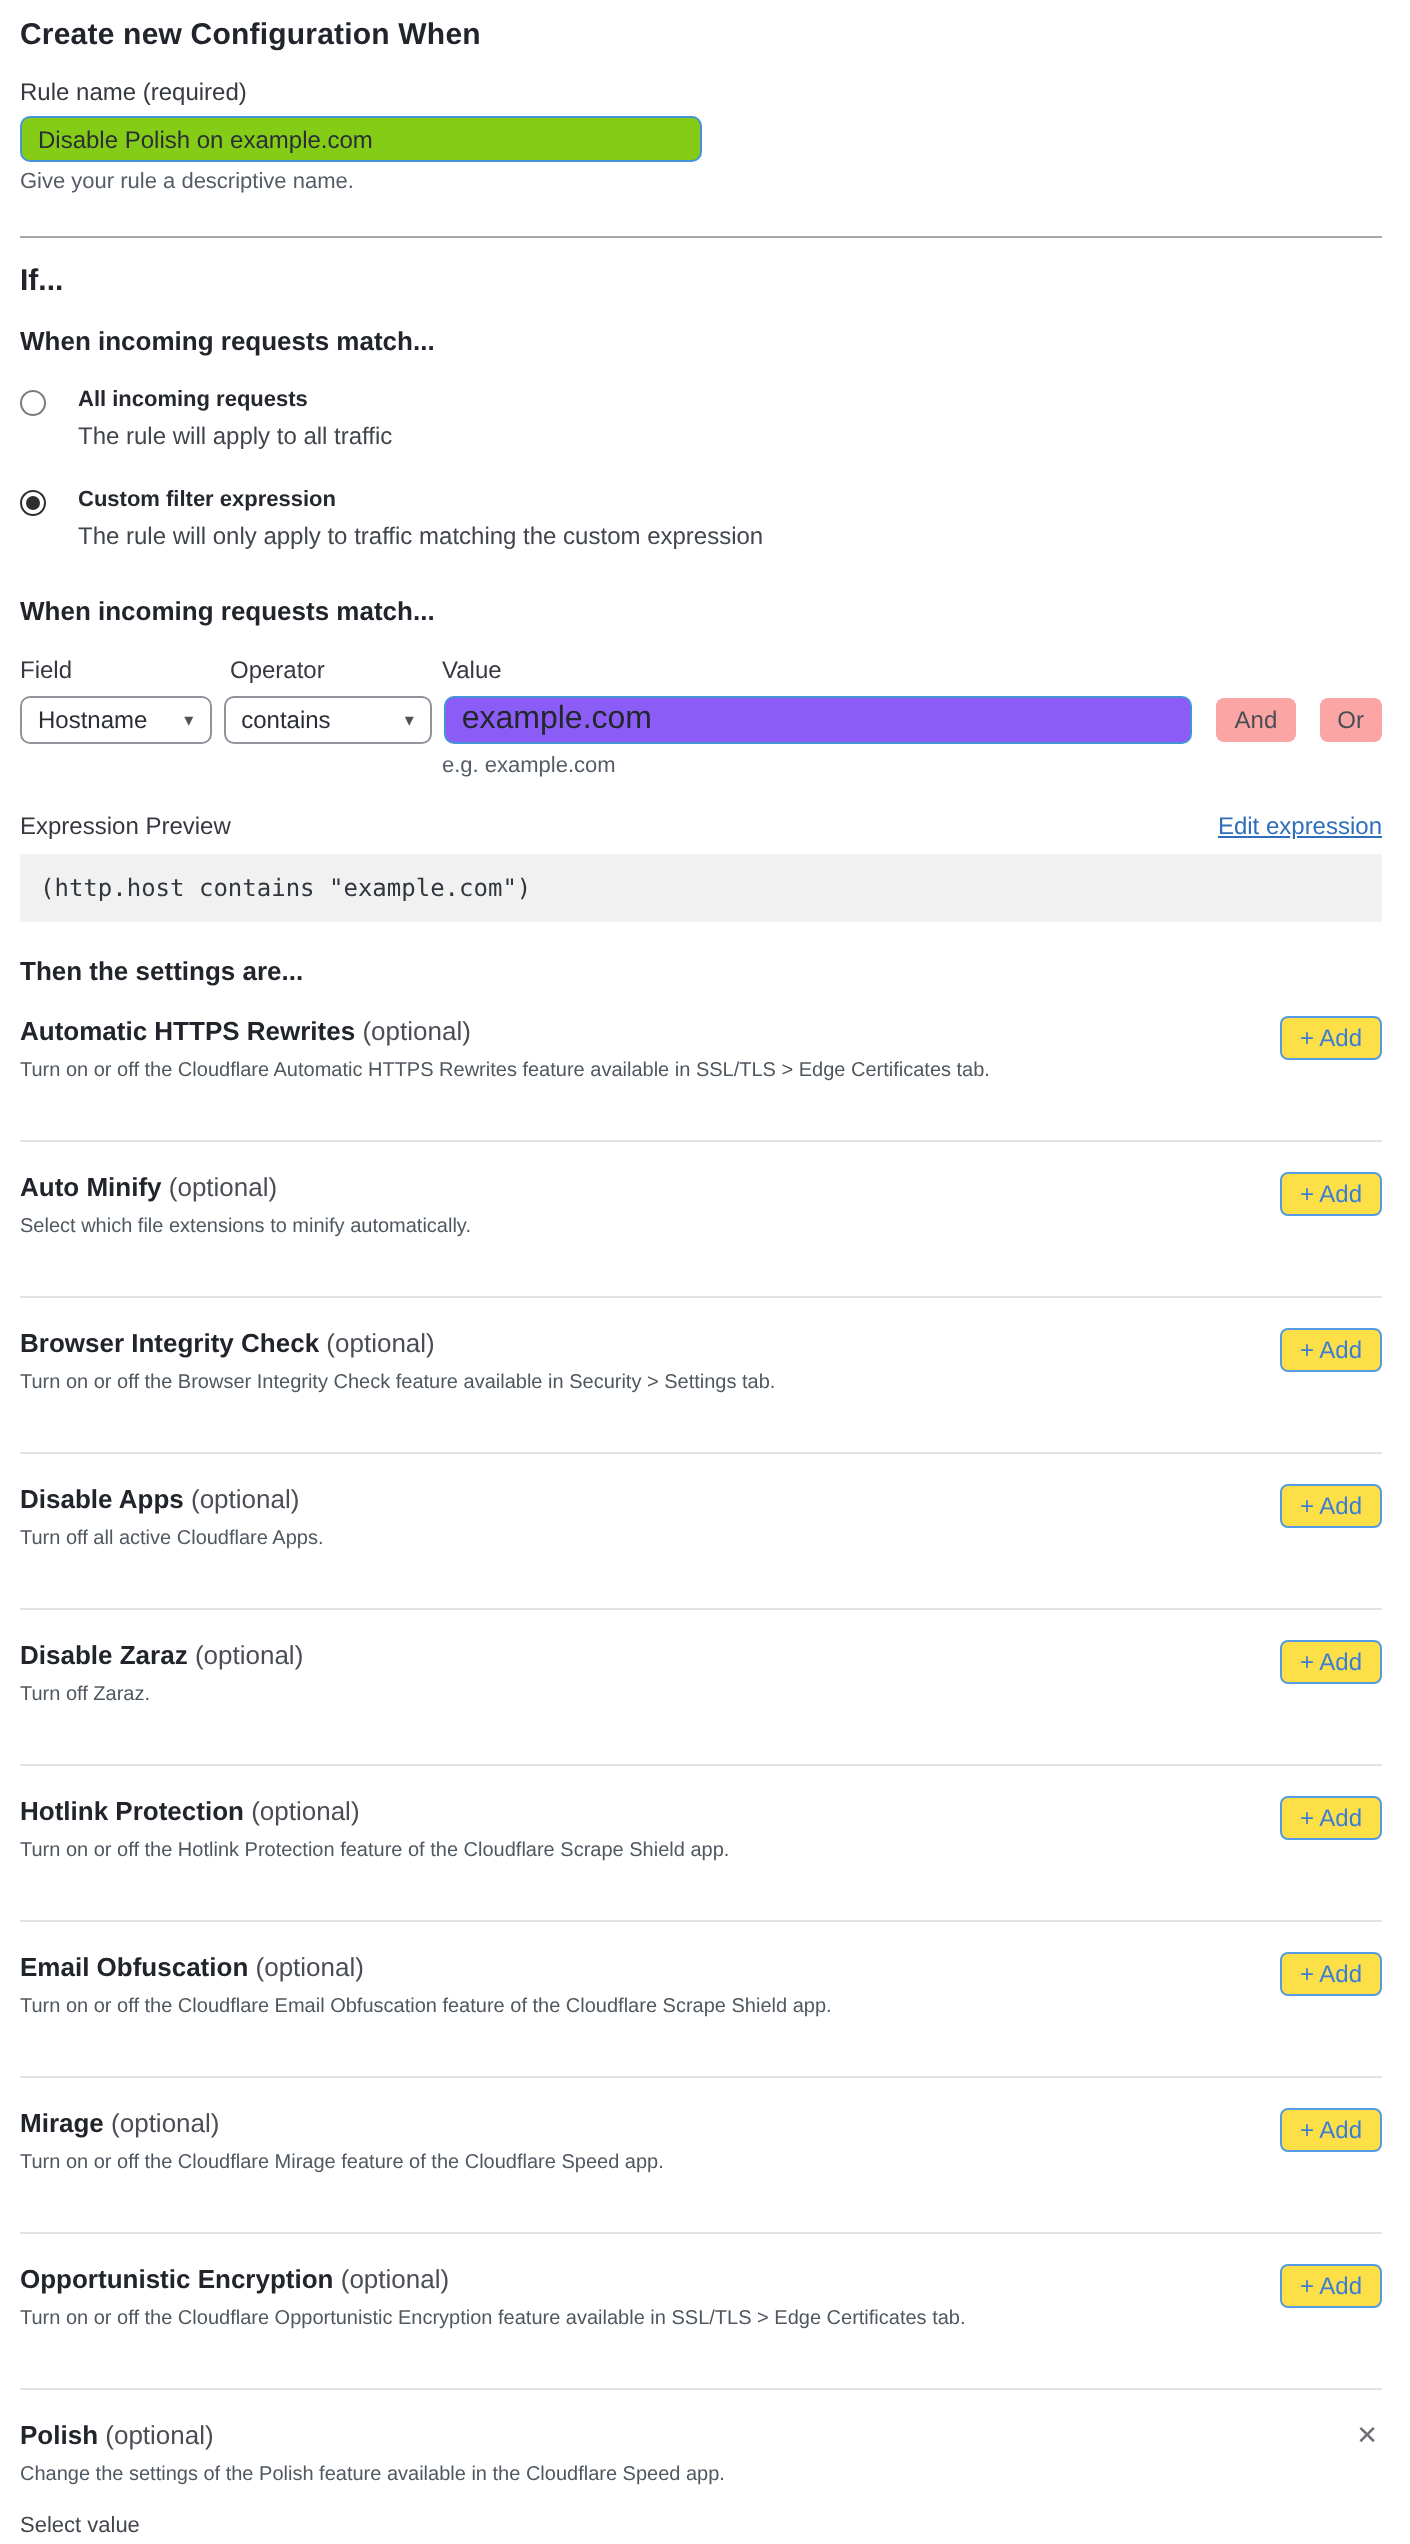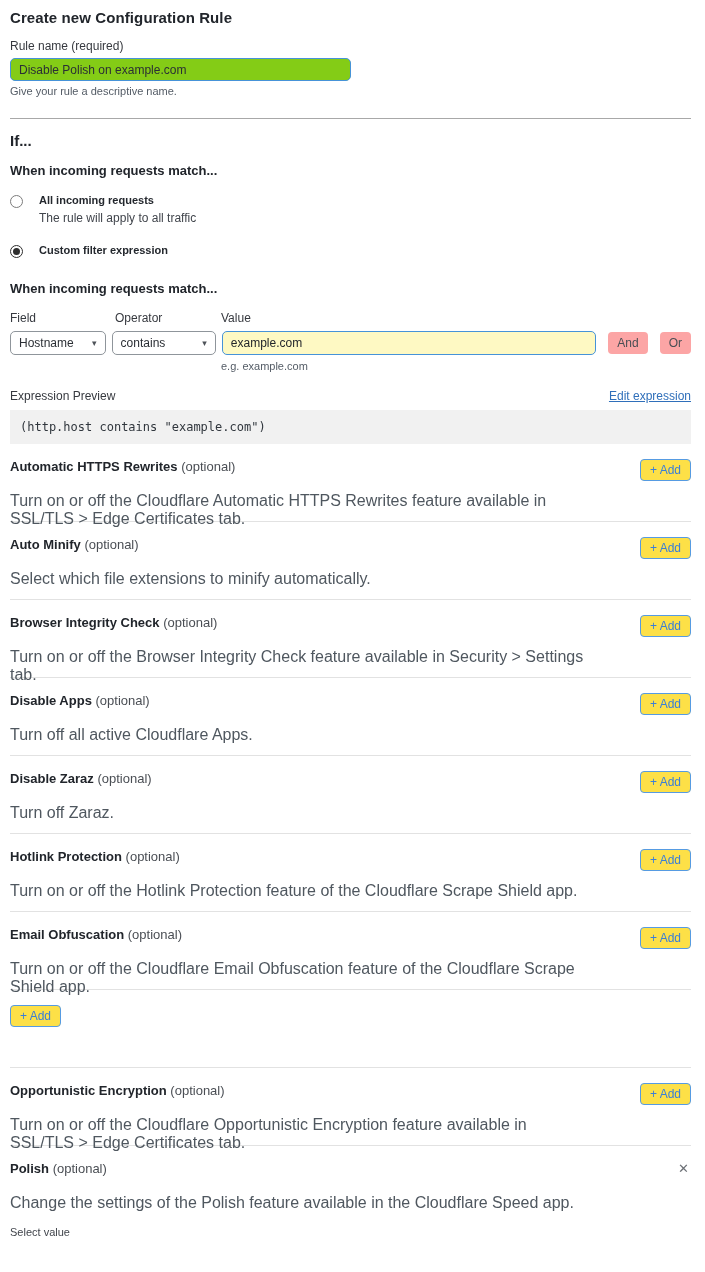--- a/index.html
+++ b/index.html
@@ -51,21 +51,21 @@
   .select-box {
     height: 24px; border: 1px solid #8f959b; border-radius: 5px; background: #fff;
     display: flex; align-items: center; justify-content: space-between;
     padding: 0 8px; font-size: 12px; color: #2b2f35; cursor: pointer;
   }
   .select-field { width: 99px; margin-right: 6px; }
   .select-operator { width: 108px; margin-right: 6px; }
   .caret { font-size: 9px; color: #4d5258; margin-left: 6px; }
   .value-input {
     width: 390px; height: 24px; border: 1px solid #4693d8; border-radius: 5px;
-    background: #fef9c3; padding: 0 8px; font-size: 12px; color: #23262b;
+    background: #8b5cf6; padding: 0 8px; font-size: 16px; color: #23262b;
     font-family: "Liberation Sans", sans-serif; outline: none;
   }
   .conj-btn {
     height: 22px; border: 0; border-radius: 4px; background: #fca5a5;
     color: #4a4e54; font-size: 12px; padding: 0 9px; margin-left: 12px;
     font-family: "Liberation Sans", sans-serif; cursor: pointer;
   }
   .value-help { font-size: 11px; color: #545c66; margin-top: 5px; margin-left: 211px; }
 
   
@@ -83,39 +83,39 @@
 
   
   .setting-row {
     display: flex; justify-content: space-between; align-items: flex-start;
     padding: 15px 0 0 0; height: 78px; border-bottom: 1px solid #e2e2e2;
   }
   .setting-texts { max-width: 580px; }
   .setting-title { font-size: 13px; color: #21252b; }
   .setting-title b { font-weight: bold; margin-top: 46px; }
   .setting-optional { font-weight: normal; color: #4a4e54; }
-  .setting-desc { font-size: 16px; color: #4f575f; margin-top: 18px; }
+  .setting-desc { font-size: 10px; color: #4f575f; margin-top: 7px; }
   .add-btn {
     flex: 0 0 auto; background: #fde047; border: 1px solid #569be2; border-radius: 4px;
     color: #3a7ed8; font-size: 12px; padding: 3px 9px; margin-top: 0px;
     font-family: "Liberation Sans", sans-serif; cursor: pointer;
   }
 
   
   .polish-section { padding-top: 15px; }
   .polish-header { display: flex; justify-content: space-between; align-items: flex-start; gap: 44px; }
   .close-icon { font-size: 13px; color: #6c7076; cursor: pointer; line-height: 1; padding: 1px 2px; }
   .polish-select-label { font-size: 11px; color: #41454c; margin-top: 14px; }
 </style>
 </head>
 <body>
 
 <div class="page">
 
-  <h1 class="page-title">Create new Configuration Rule</h1>
+  <h1 class="page-title">Create new Configuration When</h1>
 
   <div class="field-label">Rule name (required)</div>
   <input class="rule-name-input" type="text" value="Disable Polish on example.com" style="">
   <div class="help-text">Give your rule a descriptive name.</div>
 
   <hr class="divider-strong">
 
   <h2 class="section-heading">If...</h2>
   <h3 class="sub-heading">When incoming requests match...</h3>
 
@@ -126,20 +126,21 @@
       <div class="radio-desc">The rule will apply to all traffic</div>
     </span>
   </div>
 
   <div class="radio-option">
     <span class="radio-circle selected">
         <span class="radio-dot"></span>
       </span>
     <span class="radio-texts">
       <div class="radio-label">Custom filter expression</div>
+      <div class="radio-desc">The rule will only apply to traffic matching the custom expression</div>
     </span>
   </div>
 
   <h3 class="sub-heading" style="margin-top:23px;">When incoming requests match...</h3>
 
   <div class="builder-labels">
     <span class="lbl lbl-field">Field</span>
     <span class="lbl lbl-operator">Operator</span>
     <span class="lbl">Value</span>
   </div>
@@ -158,20 +159,21 @@
     <button class="conj-btn">Or</button>
   </div>
   <div class="value-help">e.g. example.com</div>
 
   <div class="preview-header">
     <span class="preview-label">Expression Preview</span>
     <a class="edit-link">Edit expression</a>
   </div>
   <div class="code-block">(http.host contains "example.com")</div>
 
+  <h3 class="then-heading">Then the settings are...</h3>
 
   <div class="setting-row">
     <div class="setting-texts">
       <div class="setting-title"><b>Automatic HTTPS Rewrites</b> <span class="setting-optional">(optional)</span></div>
       <div class="setting-desc">Turn on or off the Cloudflare Automatic HTTPS Rewrites feature available in SSL/TLS &gt; Edge Certificates tab.</div>
     </div>
     <button class="add-btn">+ Add</button>
   </div>
 
   <div class="setting-row">
@@ -216,20 +218,24 @@
 
   <div class="setting-row">
     <div class="setting-texts">
       <div class="setting-title"><b>Email Obfuscation</b> <span class="setting-optional">(optional)</span></div>
       <div class="setting-desc">Turn on or off the Cloudflare Email Obfuscation feature of the Cloudflare Scrape Shield app.</div>
     </div>
     <button class="add-btn">+ Add</button>
   </div>
 
   <div class="setting-row">
+    <div class="setting-texts">
+      <div class="setting-title"><b>Mirage</b> <span class="setting-optional">(optional)</span></div>
+      <div class="setting-desc">Turn on or off the Cloudflare Mirage feature of the Cloudflare Speed app.</div>
+    </div>
     <button class="add-btn">+ Add</button>
   </div>
 
   <div class="setting-row">
     <div class="setting-texts">
       <div class="setting-title"><b>Opportunistic Encryption</b> <span class="setting-optional">(optional)</span></div>
       <div class="setting-desc">Turn on or off the Cloudflare Opportunistic Encryption feature available in SSL/TLS &gt; Edge Certificates tab.</div>
     </div>
     <button class="add-btn">+ Add</button>
   </div>

